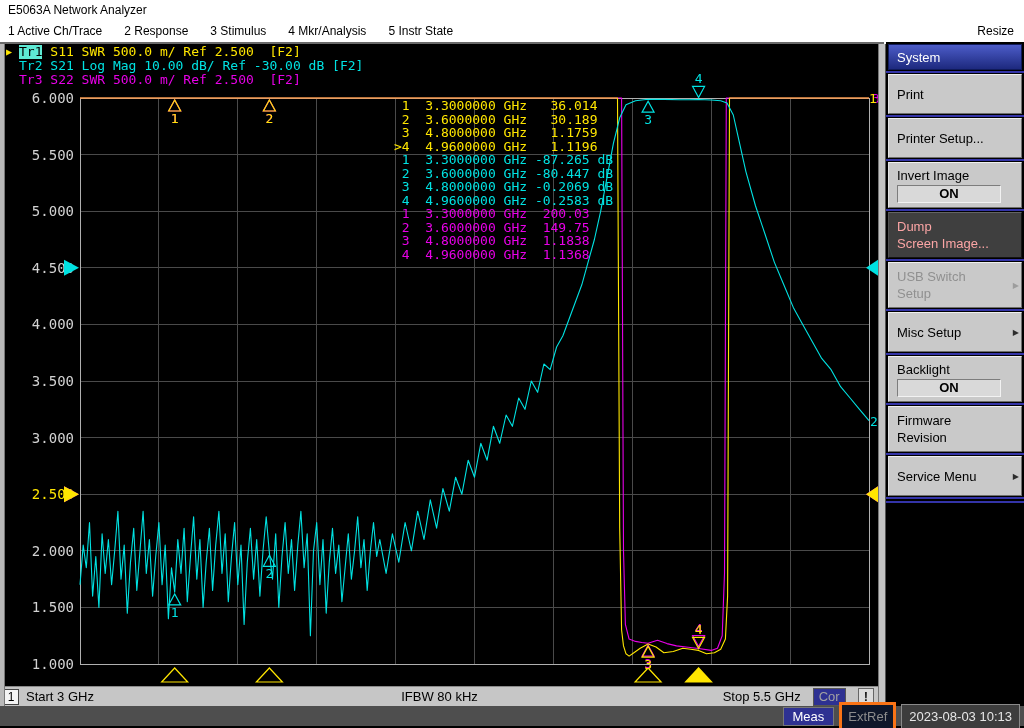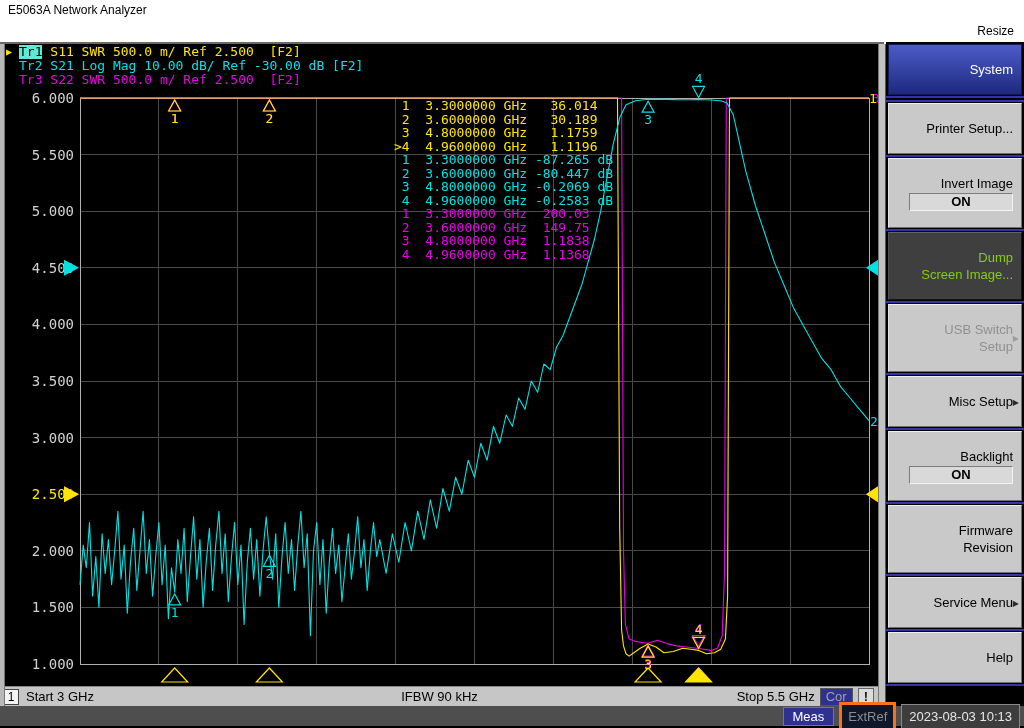--- a/index.html
+++ b/index.html
@@ -26,31 +26,31 @@
   svg.graph{position:absolute;left:0;top:0;width:879px;height:644px;pointer-events:none;}
   .gtext{font-family:"DejaVu Sans Mono",monospace;}
 
   .marker-table{position:absolute;left:394px;top:57px;font:13px/13.5px "DejaVu Sans Mono",monospace;white-space:pre;}
 
   .channelbar{position:absolute;left:0;top:644px;width:879px;height:20px;background:#c6c6c6;
               border-top:1px solid #8a8a8a;display:flex;align-items:center;font-size:13px;color:#000;padding:0 5px 0 3px;}
   .chnum{background:#f4f4f4;border:1px solid #444;width:16px;height:16px;line-height:14px;text-align:center;
          font-size:12px;margin-right:7px;}
   .ifbw{position:absolute;left:50%;transform:translateX(-50%);}
-  .right-group{margin-left:auto;display:flex;align-items:center;gap:5px;}
+  .right-group{margin-left:auto;display:flex;align-items:center;gap:12px;}
   .cor{background:#2e3192;color:#a3a3a3;padding:0 5px;line-height:16px;border:1px solid #555;}
   .warn{background:#dcdcdc;color:#1a1a1a;border:1px solid #666;padding:0 5px;line-height:15px;font-weight:bold;}
 
   .sidebar{position:absolute;left:886px;top:42px;width:138px;height:664px;background:#000;padding-top:2px;}
   .skey{margin:0 2px;min-height:40px;background:#c9c9c9;color:#000;font-size:13px;line-height:17px;
-        display:flex;flex-direction:column;justify-content:center;align-items:flex-end;text-align:center;
-        position:relative;border:1px solid #6e6e6e;border-top-color:#efefef;border-left-color:#e2e2e2;padding:16px 8px;}
+        display:flex;flex-direction:column;justify-content:center;align-items:flex-start;text-align:center;
+        position:relative;border:1px solid #6e6e6e;border-top-color:#efefef;border-left-color:#e2e2e2;padding:3px 8px;}
   .skey.two{min-height:46px;}
   .skey.header{min-height:26px;background:linear-gradient(#4c5cc8,#1d297e);color:#fff;border-color:#101a5a;}
-  .skey.pressed{background:#3f3f3f;color:#84cc16;border-color:#141414;border-top-color:#646464;border-left-color:#505050;}
+  .skey.pressed{background:#3f3f3f;color:#fca5a5;border-color:#141414;border-top-color:#646464;border-left-color:#505050;}
   .skey.disabled{color:#909090;}
   .skey .value{display:block;width:104px;margin-top:1px;background:#d9d9d9;border:1px solid #7d7d7d;
                border-bottom-color:#f2f2f2;border-right-color:#f2f2f2;font-size:13px;line-height:16px;font-weight:bold;}
   .skey .arrow{position:absolute;right:2px;top:50%;transform:translateY(-50%);font-size:8px;color:#2c2c2c;}
   .skey.disabled .arrow{color:#9d9d9d;}
   .sep{height:4px;background:linear-gradient(to bottom,#000 0,#000 1px,#3434a8 1px,#3434a8 3px,#000 3px);}
 
   .statusbar{position:absolute;left:0;top:706px;width:1024px;height:22px;background:#4e4e4e;border-bottom:2px solid #000;
              display:flex;justify-content:flex-end;align-items:center;gap:5px;padding-right:4px;font-size:13px;}
   .badge-meas{background:#2e3192;color:#fff;padding:0 9px;line-height:17px;border:1px solid #777;}
@@ -58,20 +58,27 @@
   .badge-date{background:#3d3d3d;color:#e6e6e6;padding:3px 7px;line-height:17px;border:1px solid #8a8a8a;}
 </style>
 </head>
 <body>
 
 <div class="root">
   <div class="titlebar">
     <span>E5063A Network Analyzer</span>
   </div>
   <div class="menubar">
+    <div class="menu-items">
+        <span>1 Active Ch/Trace</span>
+        <span>2 Response</span>
+        <span>3 Stimulus</span>
+        <span>4 Mkr/Analysis</span>
+        <span>5 Instr State</span>
+      </div>
     <span class="resize">Resize</span>
   </div>
 
   <div class="screen">
     <svg class="graph" viewBox="0 0 879 644">
         <line x1="158.9" y1="56" x2="158.9" y2="622" stroke="#4a4a4a" shape-rendering="crispEdges"></line>
         <line x1="80" y1="112.6" x2="869" y2="112.6" stroke="#4a4a4a" shape-rendering="crispEdges"></line>
         <line x1="237.8" y1="56" x2="237.8" y2="622" stroke="#4a4a4a" shape-rendering="crispEdges"></line>
         <line x1="80" y1="169.2" x2="869" y2="169.2" stroke="#4a4a4a" shape-rendering="crispEdges"></line>
         <line x1="316.7" y1="56" x2="316.7" y2="622" stroke="#4a4a4a" shape-rendering="crispEdges"></line>
@@ -139,38 +146,41 @@
         <text x="698.576" y="41.461978" fill="#00e2e2" text-anchor="middle" font-size="13" class="gtext">4</text>
         <text x="872" y="61" fill="#e800e8" font-size="13" class="gtext">3</text>
         <text x="869" y="61" fill="#ffe600" font-size="13" class="gtext">1</text>
         <text x="870" y="383.61999999999995" fill="#00e2e2" font-size="13" class="gtext">2</text>
       </svg>
     <div class="legend"><div class="legend-row" style="color: rgb(255, 230, 0);"><span class="legend-arrow">▶</span><span class="legend-id hl">Tr1</span><span> S11 SWR 500.0 m/ Ref 2.500  [F2]</span></div><div class="legend-row" style="color: rgb(0, 226, 226);"><span class="legend-arrow"></span><span class="legend-id">Tr2</span><span> S21 Log Mag 10.00 dB/ Ref -30.00 dB [F2]</span></div><div class="legend-row" style="color: rgb(232, 0, 232);"><span class="legend-arrow"></span><span class="legend-id">Tr3</span><span> S22 SWR 500.0 m/ Ref 2.500  [F2]</span></div></div>
     <div class="marker-table"><div style="color: rgb(255, 230, 0);"> 1  3.3000000 GHz   36.014</div><div style="color: rgb(255, 230, 0);"> 2  3.6000000 GHz   30.189</div><div style="color: rgb(255, 230, 0);"> 3  4.8000000 GHz   1.1759</div><div style="color: rgb(255, 230, 0);">&gt;4  4.9600000 GHz   1.1196</div><div style="color: rgb(0, 226, 226);"> 1  3.3000000 GHz -87.265 dB</div><div style="color: rgb(0, 226, 226);"> 2  3.6000000 GHz -80.447 dB</div><div style="color: rgb(0, 226, 226);"> 3  4.8000000 GHz -0.2069 dB</div><div style="color: rgb(0, 226, 226);"> 4  4.9600000 GHz -0.2583 dB</div><div style="color: rgb(232, 0, 232);"> 1  3.3000000 GHz  200.03</div><div style="color: rgb(232, 0, 232);"> 2  3.6000000 GHz  149.75</div><div style="color: rgb(232, 0, 232);"> 3  4.8000000 GHz  1.1838</div><div style="color: rgb(232, 0, 232);"> 4  4.9600000 GHz  1.1368</div></div>
     <div class="channelbar">
       <span class="chnum">1</span>
       <span>Start 3 GHz</span>
-      <span class="ifbw">IFBW 90 kHz</span>
+      <span class="ifbw">IFBW 80 kHz</span>
       <span class="right-group">
         <span>Stop 5.5 GHz</span>
         <span class="cor">Cor</span>
         <span class="warn">!</span>
       </span>
     </div>
   </div>
 
   <div class="bezel-top"></div>
   <div class="bezel-left"></div>
   <div class="bezel-mid"></div>
 
   <div class="sidebar">
       <div class="skey header">
         <span>System</span>
       </div>
       <div class="sep"></div>
+      <div class="skey">
+        <span>Print</span>
+      </div>
       <div class="sep"></div>
       <div class="skey">
         <span>Printer Setup...</span>
       </div>
       <div class="sep"></div>
       <div class="skey two">
         <span>Invert Image</span>
         <span class="value">ON</span>
       </div>
       <div class="sep"></div>
@@ -198,23 +208,20 @@
       <div class="skey two">
         <span>Firmware</span>
         <span>Revision</span>
       </div>
       <div class="sep"></div>
       <div class="skey">
         <span>Service Menu</span>
         <span class="arrow">▶</span>
       </div>
       <div class="sep"></div>
-      <div class="skey">
-        <span>Help</span>
-      </div>
       <div class="sep"></div>
     </div>
 
   <div class="statusbar">
     <span class="badge-meas">Meas</span>
     <span class="badge-extref">ExtRef</span>
     <span class="badge-date">2023-08-03 10:13</span>
   </div>
 </div>
 

